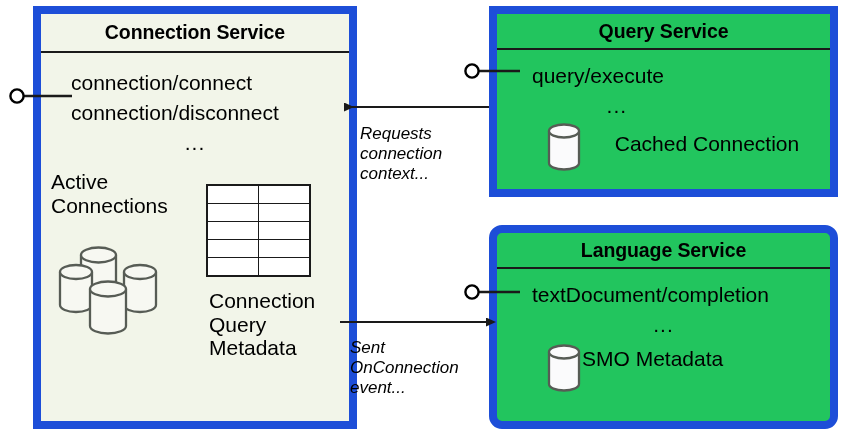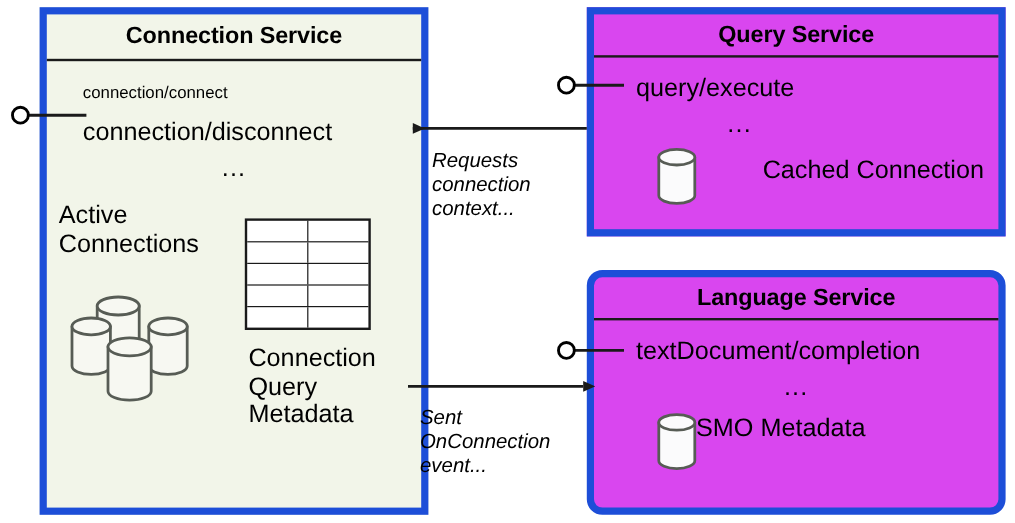--- a/index.html
+++ b/index.html
@@ -13,24 +13,24 @@
     height: 436px;
     background: #ffffff;
     font-family: "Liberation Sans", sans-serif;
     overflow: hidden;
   }
 
   
   .component {
     position: absolute;
     box-sizing: border-box;
-    border: 6px solid #1d4ed8;
+    border: 8px solid #1d4ed8;
   }
   .comp-green { background: #f2f5e9; }
-  .comp-grey  { background: #d946ef; }
+  .comp-grey  { background: #22c55e; }
 
   .comp-header {
     box-sizing: border-box;
     width: 100%;
     text-align: center;
     font-weight: bold;
     color: #000000;
     border-bottom: 2px solid #1a1a1a;
     display: flex;
     align-items: center;
@@ -108,21 +108,21 @@
 <body>
 
 <div id="canvas">
 
   <div class="component comp-green" style="left:33px; top:6px; width:324px; height:423px;">
 
     <div class="comp-header" style="height:39px; font-size:19.5px;">Connection Service</div>
 
     <div class="comp-body" style="height:380px;">
 
-      <div class="api-line" style="position:absolute; left:30px; top:18px; font-size:14px;">connection/connect</div>
+      <div class="api-line" style="position:absolute; left:30px; top:18px; font-size:21px;">connection/connect</div>
 
       <div class="api-line" style="position:absolute; left:30px; top:48px; font-size:21px;">connection/disconnect</div>
 
       <div class="api-ellipsis" style="position:absolute; left:0; top:78px; width:100%; font-size:21px;">...</div>
 
       <div class="artifact-label" style="position:absolute; left:10px; top:117px; width:155px; font-size:21px;">
         <div>Active</div>
         <div>Connections</div>
       </div>
 
@@ -161,21 +161,21 @@
   <div class="component comp-grey" style="left:489px; top:6px; width:349px; height:191px;">
 
     <div class="comp-header" style="height:36px; font-size:19.5px;">Query Service</div>
 
     <div class="comp-body" style="height:151px;">
 
       <div class="api-line" style="position:absolute; left:35px; top:14px; font-size:21px;">query/execute</div>
 
       <div class="api-ellipsis" style="position:absolute; left:0; top:44px; width:72%; font-size:21px;">...</div>
 
-      <div class="artifact-label" style="position:absolute; left:95px; top:82px; width:230px; font-size:21px; text-align:right;">Cached Connection</div>
+      <div class="artifact-label" style="position:absolute; left:95px; top:82px; width:230px; font-size:21px; text-align:center;">Cached Connection</div>
     </div>
   </div>
 
   <div class="component comp-grey" style="left:489px; top:225px; width:349px; height:204px;border-radius:13px;">
 
     <div class="comp-header" style="height:36px; font-size:19.5px;">Language Service</div>
 
     <div class="comp-body" style="height:164px;">
 
       <div class="api-line" style="position:absolute; left:35px; top:14px; font-size:21px;">textDocument/completion</div>

